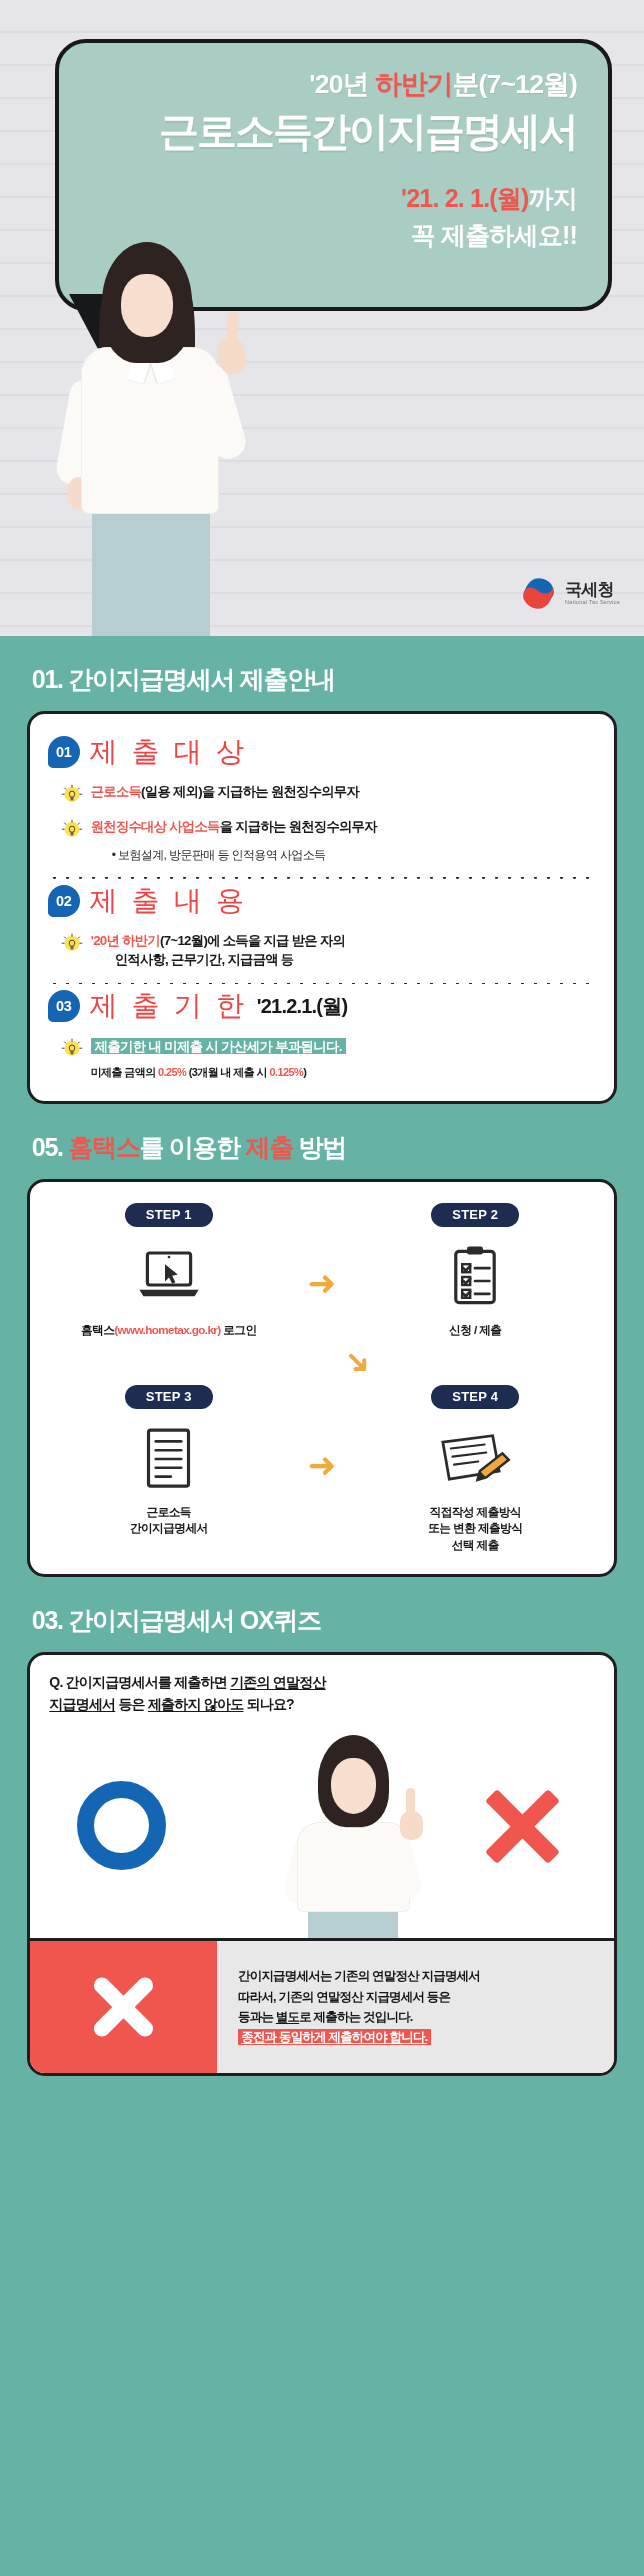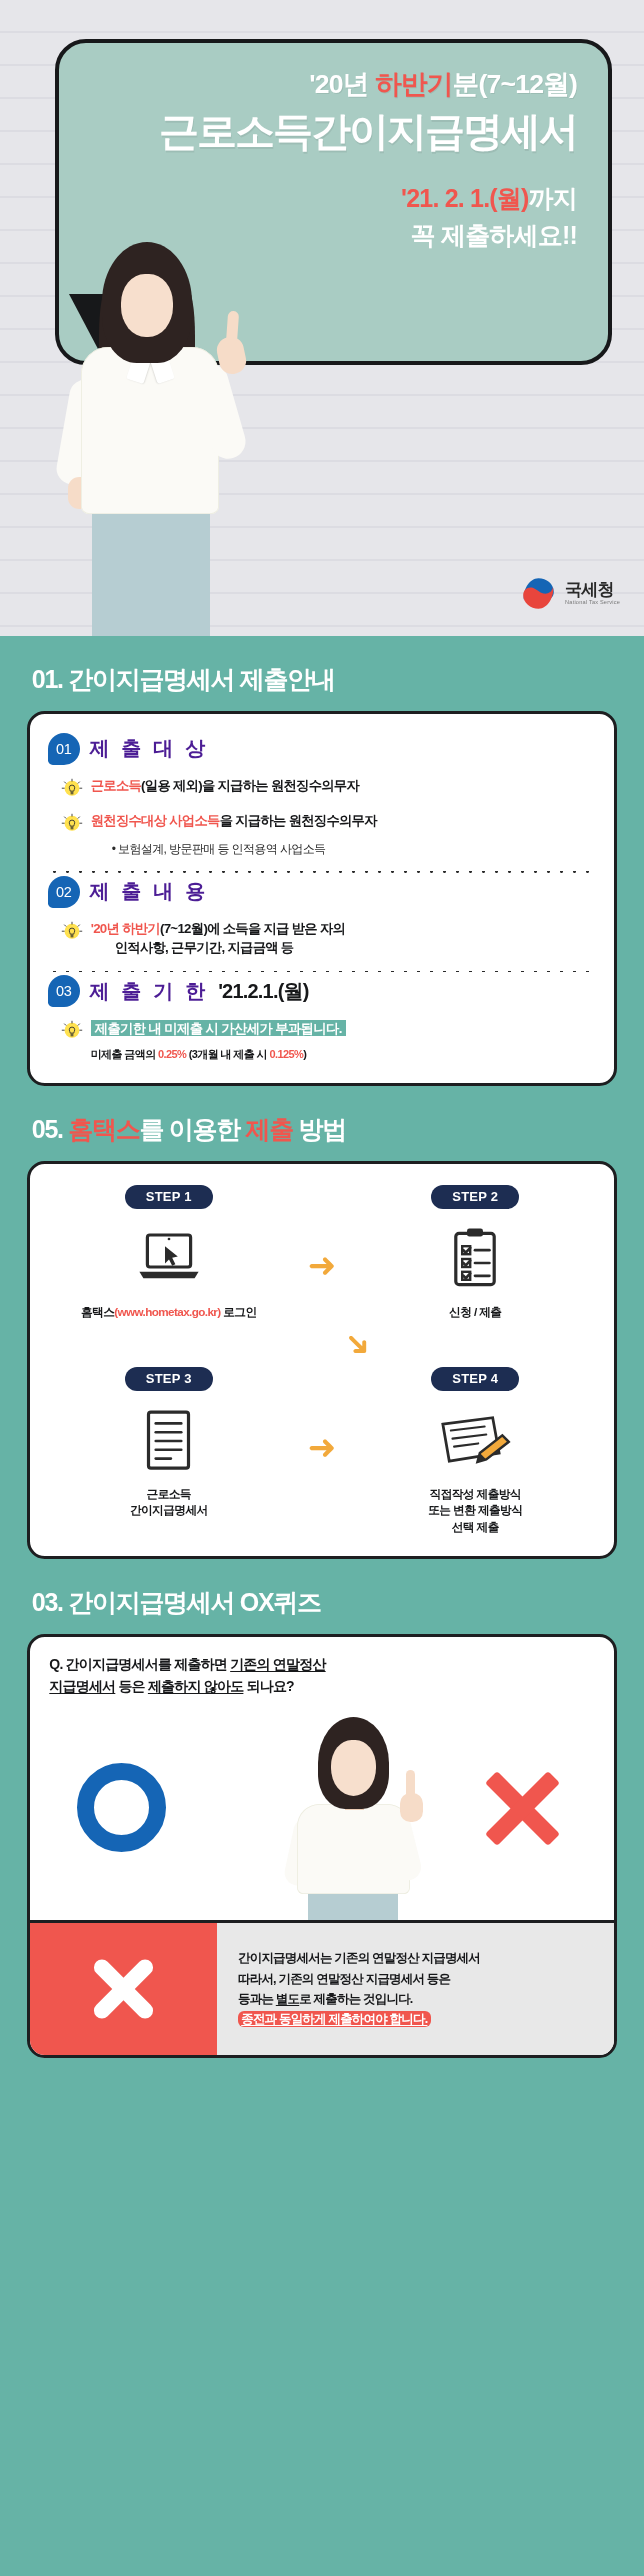--- a/index.html
+++ b/index.html
@@ -22,21 +22,21 @@
   .hero-stripes {
     position: absolute; inset: 0;
     background: repeating-linear-gradient(
       to bottom,
       #e6e6ea 0px, #e6e6ea 31px,
       #dcdce2 31px, #dcdce2 33px);
   }
   .bubble {
     position: absolute;
     left: 55px; top: 39px;
-    width: 557px; height: 326px;
+    width: 557px; height: 272px;
     background: #a9ccc3;
     border: 4px solid #17181a;
     border-radius: 31px;
     z-index: 3;
   }
   .bubble-tail {
     position: absolute;
     left: 74px; top: 299px;
     width: 0; height: 0;
     border-left: 24px solid transparent;
@@ -146,24 +146,24 @@
     padding: 19.3px 17.7px 21px 17.7px;
   }
 
   
   .item-head { display: flex; align-items: center; gap: 9.7px; }
   .badge {
     width: 32px; height: 32px; flex: none;
     background: #1565b5; color: #fff;
     border-radius: 50% 50% 50% 4.8px;
     display: flex; align-items: center; justify-content: center;
-    font-size: 14.5px; font-weight: 400; letter-spacing: -0.4px;
+    font-size: 14.5px; font-weight: 700; letter-spacing: -0.4px;
   }
   .item-title {
-    font-size: 20px; font-weight: 700; color: #4c1d95;
+    font-size: 28px; font-weight: 400; color: #ef4444;
     letter-spacing: 3.2px;
   }
   .item-extra {
     font-size: 20px; font-weight: 800; color: #17181a;
     letter-spacing: -0.8px; 
   }
 
   .bullet { display: flex; gap: 8px; margin-top: 11.3px; padding-left: 13px; }
   .bulb { width: 22px; height: 22px; flex: none; margin-top: 1.6px; }
   .bullet-text {
@@ -284,21 +284,21 @@
     flex: 1; background: #e8e8e8; padding: 17.7px 17.7px 17.7px 21px;
     display: flex; flex-direction: column; justify-content: center;
   }
   .answer-line {
     font-size: 12.5px; color: #17181a; letter-spacing: -0.8px;
     line-height: 1.62; font-weight: 600;
   }
   .answer-line b { font-weight: 800; }
   .hl-red {
     background: #f0564e; color: #ffffff; font-weight: 800;
-    padding: 0.8px 3.2px; text-decoration: underline; text-underline-offset: 1.6px; border-radius: 6px;
+    padding: 0.8px 3.2px; text-decoration: underline; text-underline-offset: 1.6px;
   }
   .u2 { text-decoration: underline; text-underline-offset: 1.6px; }
 </style>
 </head>
 <body>
 
 <div class="page">
 
   <div class="hero">
     <div class="hero-stripes"></div>

